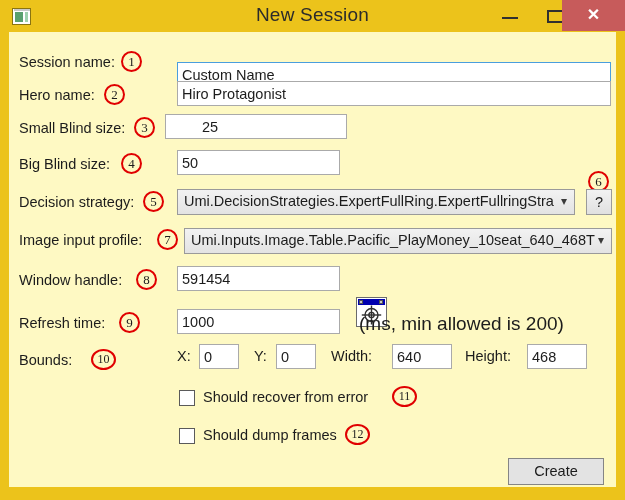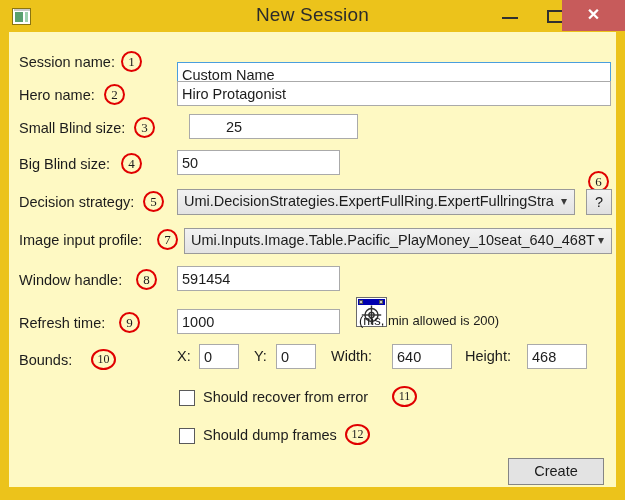--- a/index.html
+++ b/index.html
@@ -170,21 +170,21 @@
     box-sizing: border-box;
     border: 1px solid #9a9a9a;
     background: linear-gradient(#f2f2f2, #e0e0e0);
     color: #1c1c1c;
     font-size: 14.5px;
     text-align: center;
     cursor: default;
   }
   .hint {
     position: absolute;
-    font-size: 13px;
+    font-size: 19px;
     color: #1c1c1c;
     white-space: nowrap;
   }
   .picker {
     position: absolute;
     left: 347px; top: 265px;
     width: 31px; height: 30px;
     box-sizing: border-box;
     border: 1px solid #6b6b6b;
     background: #ffffff;
@@ -278,21 +278,21 @@
     <div class="row-label" style="left:10px; top:22px;">Session name:</div>
     <div class="marker" style="left:112px; top:19px;">1</div>
     <input class="tb focused" style="left: 168px; top: 16px; width: 434px;" value="Custom Name">
 
     <div class="row-label" style="left:10px; top:55px;">Hero name:</div>
     <div class="marker" style="left:95px; top:52px;">2</div>
     <input class="tb" style="left: 168px; top: 49px; width: 434px;" value="Hiro Protagonist">
 
     <div class="row-label" style="left:10px; top:88px;">Small Blind size:</div>
     <div class="marker" style="left:125px; top:85px;">3</div>
-    <input class="tb" style="left: 180px; top: 82px; width: 169px; padding-left: 36px;" value="25">
+    <input class="tb" style="left: 156px; top: 82px; width: 182px; padding-left: 36px;" value="25">
 
     <div class="row-label" style="left:10px; top:124px;">Big Blind size:</div>
     <div class="marker" style="left:112px; top:121px;">4</div>
     <input class="tb" style="left: 168px; top: 118px; width: 163px;" value="50">
 
     <div class="row-label" style="left:10px; top:162px;">Decision strategy:</div>
     <div class="marker" style="left:134px; top:159px;">5</div>
     <div class="combo" style="left:168px; top:157px; width:398px;">
       <span class="cmb-text">Umi.DecisionStrategies.ExpertFullRing.ExpertFullringStra</span>
       <span class="cmb-arrow">▾</span>

